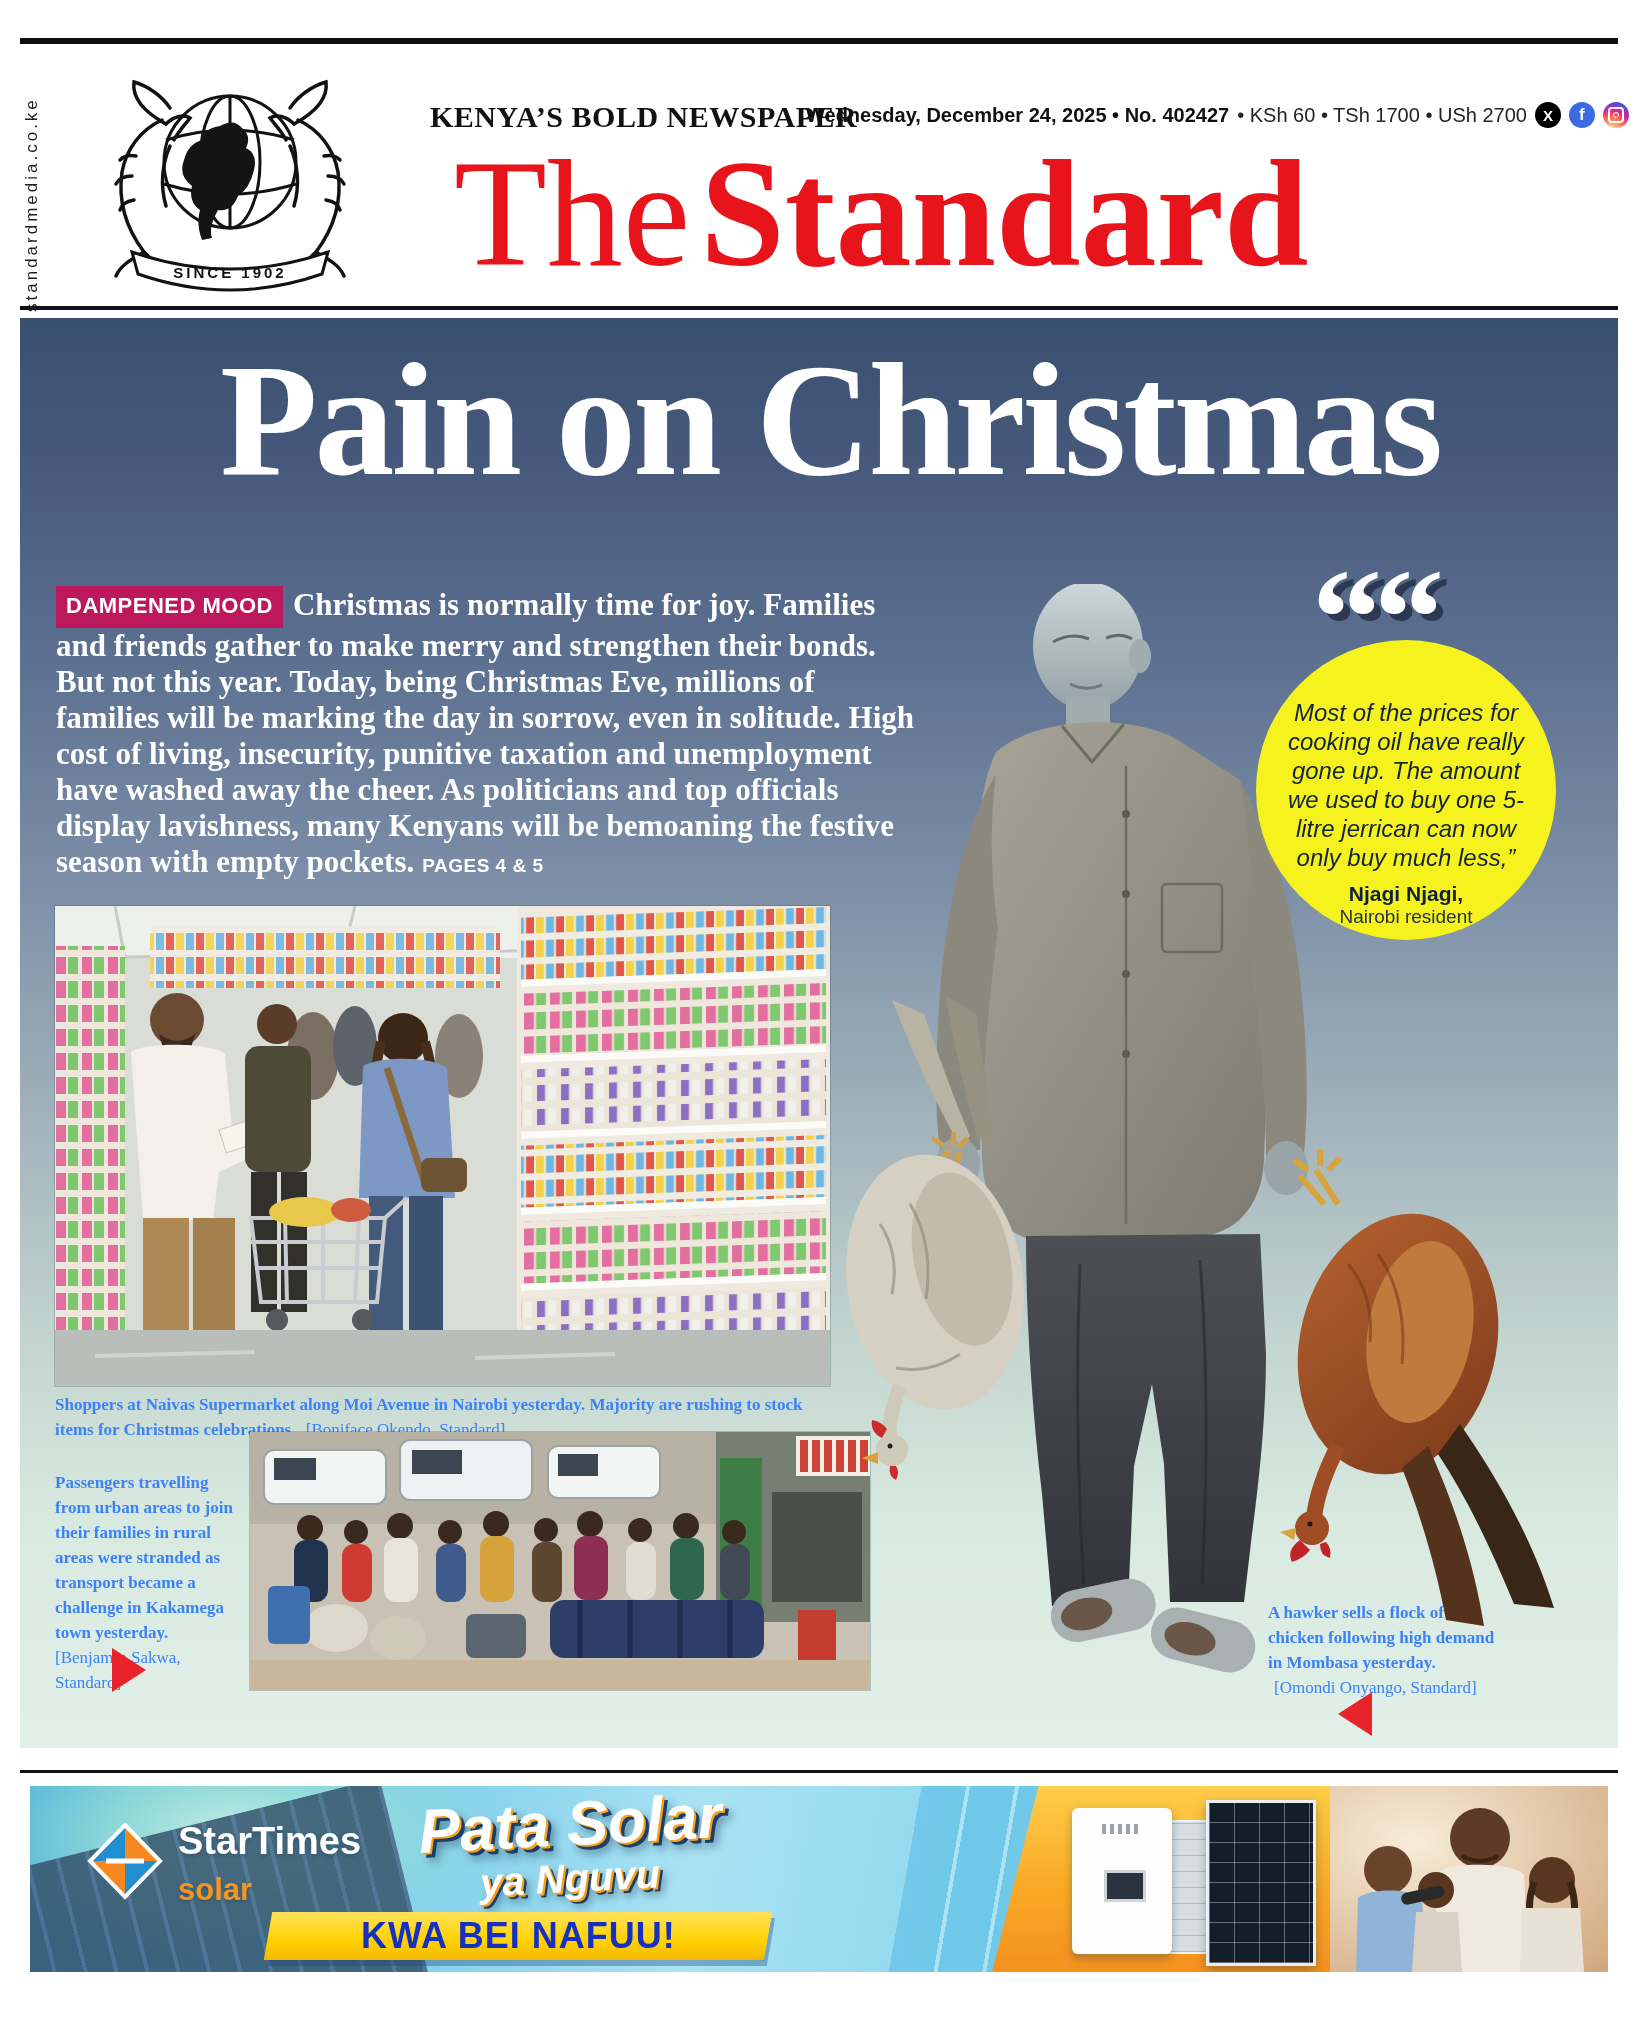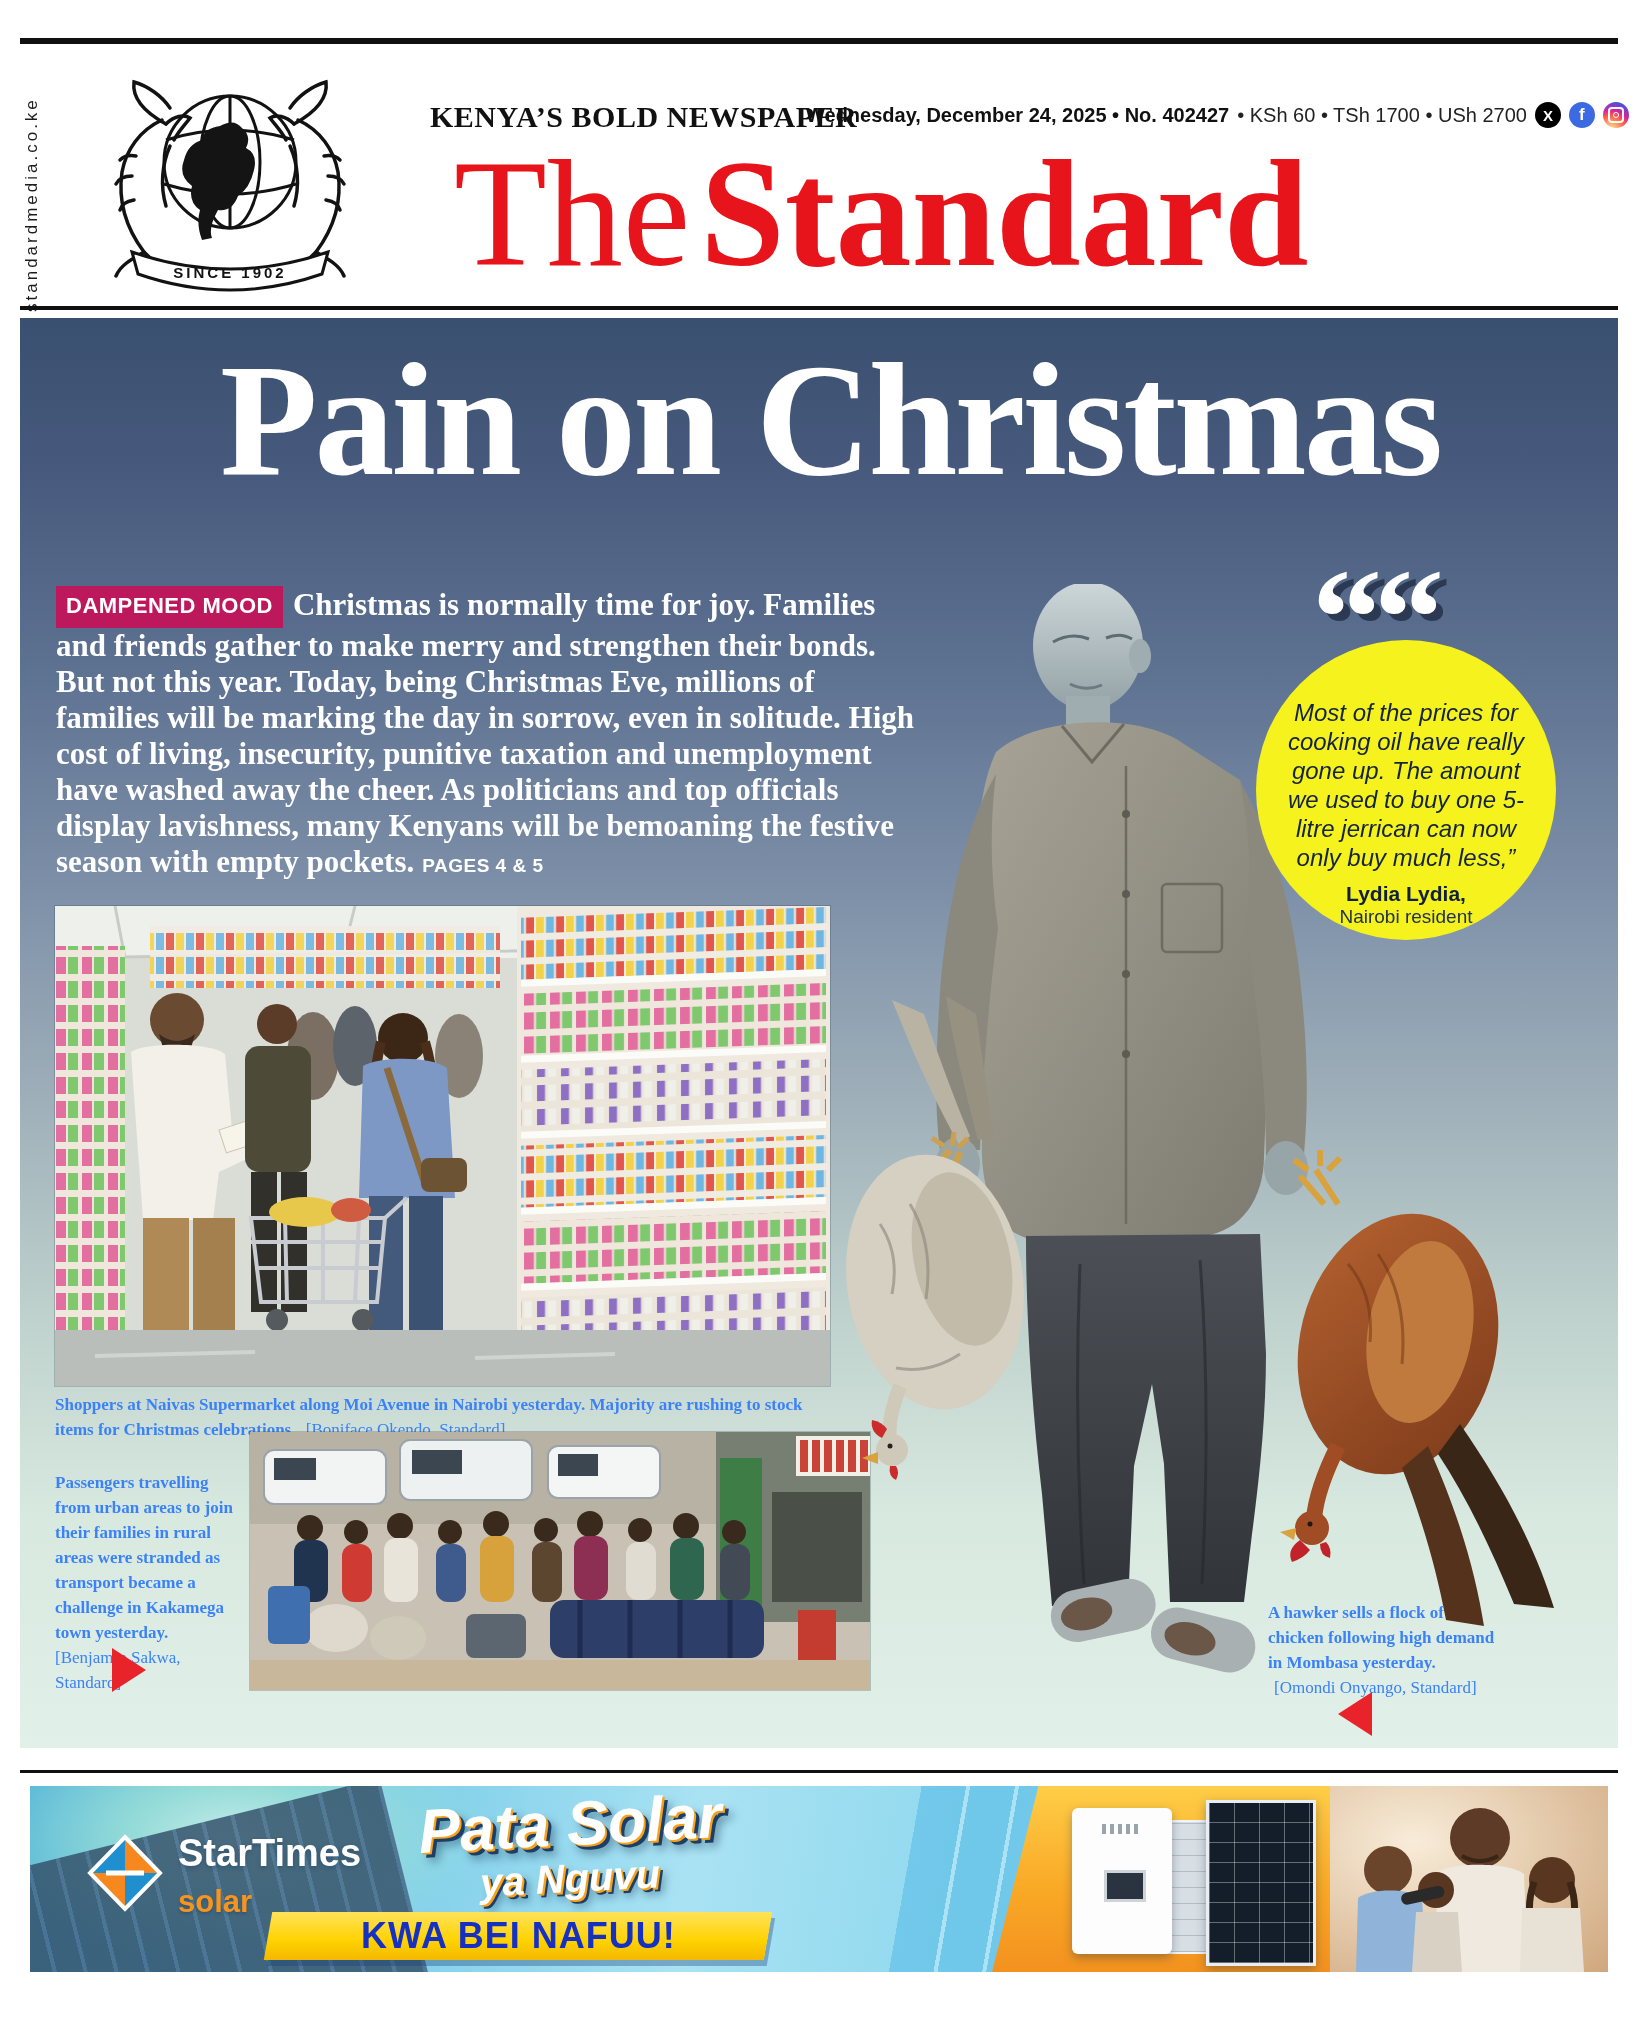--- a/index.html
+++ b/index.html
@@ -64,21 +64,21 @@
     background:linear-gradient(100deg,#4fb2d8 0%,#7ccde9 22%,#a9e2f3 42%,#8fd8ee 60%,#bdeaf6 82%,#9adcf0 100%);}
   .ad .roof{position:absolute;left:-40px;top:40px;width:420px;height:200px;transform:rotate(-14deg);
     background:repeating-linear-gradient(90deg,#35536c 0 26px,#46688a 26px 30px);opacity:.85;}
   .ad .glow{position:absolute;left:-60px;top:-80px;width:520px;height:260px;border-radius:50%;
     background:radial-gradient(closest-side,#d8f5e9 0%,#9fe2d6 40%,rgba(159,226,214,0) 100%);opacity:.8;}
   .ad .panel-plane{position:absolute;right:-60px;top:-40px;width:760px;height:300px;transform:rotate(10deg);
     background:repeating-linear-gradient(90deg,#49b4e4 0 44px,#cdeefb 44px 48px),
                repeating-linear-gradient(0deg,#49b4e4 0 34px,#cdeefb 34px 38px);opacity:.45;}
   .ad .orange-band{position:absolute;left:985px;top:-16px;width:368px;height:220px;transform:skewX(-14deg);
     background:linear-gradient(180deg,#ffd34d 0%,#f9a825 55%,#f28c1e 100%);}
-  .ad-logo{position:absolute;left:56px;top:48px;display:flex;align-items:flex-start;}
+  .ad-logo{position:absolute;left:56px;top:36px;display:flex;align-items:flex-start;}
   .ad-logo-text{margin-left:14px;font-family:"Liberation Sans",sans-serif;line-height:1;}
   .ad-brand{color:#ffffff;font-size:38px;font-weight:bold;text-shadow:0 2px 4px rgba(20,60,90,.4);}
   .ad-brand-sub{color:#f7941e;font-size:31px;font-weight:bold;margin-top:14px;text-shadow:0 2px 3px rgba(20,60,90,.35);}
   .ad-h1{position:absolute;left:320px;top:2px;width:440px;text-align:center;font-family:"Liberation Sans",sans-serif;
     font-weight:bold;font-style:italic;font-size:62px;color:#fff;transform:rotate(-3deg);
     text-shadow:2px 2px 0 #f6a21c,5px 5px 0 #1d3e66,8px 9px 10px rgba(10,40,70,.45);}
   .ad-h2{position:absolute;left:320px;top:70px;width:440px;text-align:center;font-family:"Liberation Sans",sans-serif;
     font-weight:bold;font-style:italic;font-size:40px;color:#fff;transform:rotate(-3deg);
     text-shadow:2px 2px 0 #f6a21c,4px 4px 0 #1d3e66,6px 7px 8px rgba(10,40,70,.45);}
   .ad-ribbon{position:absolute;left:238px;top:126px;width:500px;height:48px;transform:skewX(-10deg);
@@ -237,21 +237,21 @@
       <path d="M32,436 q-14,10 -8,22 q12,-4 18,-12 Z" fill="#c1232b"></path>
       <path d="M52,440 q0,12 10,14 q2,-10 -4,-16 Z" fill="#c1232b"></path>
       <path d="M28,424 l-16,4 l14,8 Z" fill="#d9a23c"></path>
       <circle cx="42" cy="420" r="2.5" fill="#1a1a1a"></circle>
     </g>
   </svg>
 
   <div class="quote-marks">““</div>
   <div class="quote-circle">
     <div class="quote-text">Most of the prices for cooking oil have really gone up. The amount we used to buy one 5-litre jerrican can now only buy much less,”</div>
-    <div class="quote-author">Lydia Lydia,</div>
+    <div class="quote-author">Njagi Njagi,</div>
     <div class="quote-author-title">Nairobi resident</div>
   </div>
 
   <p class="lead" style="margin:0;z-index:3;"><span class="kicker">DAMPENED MOOD</span><span>Christmas is normally time for joy. Families and friends gather to make merry and strengthen their bonds. But not this year. Today, being Christmas Eve, millions of families will be marking the day in sorrow, even in solitude. High cost of living, insecurity, punitive taxation and unemployment have washed away the cheer. As politicians and top officials display lavishness, many Kenyans will be bemoaning the festive season with empty pockets.</span><span class="pages-ref">PAGES 4 &amp; 5</span></p>
 
   <svg class="photo" style="left:55px;top:906px;" width="775" height="480" viewBox="0 0 775 480">
     <defs>
       <pattern id="p1" width="26" height="24" patternUnits="userSpaceOnUse">
         <rect width="26" height="24" fill="#efe7dc"></rect>
           <rect x="1" y="3" width="10" height="17" fill="#e26fa0"></rect>

